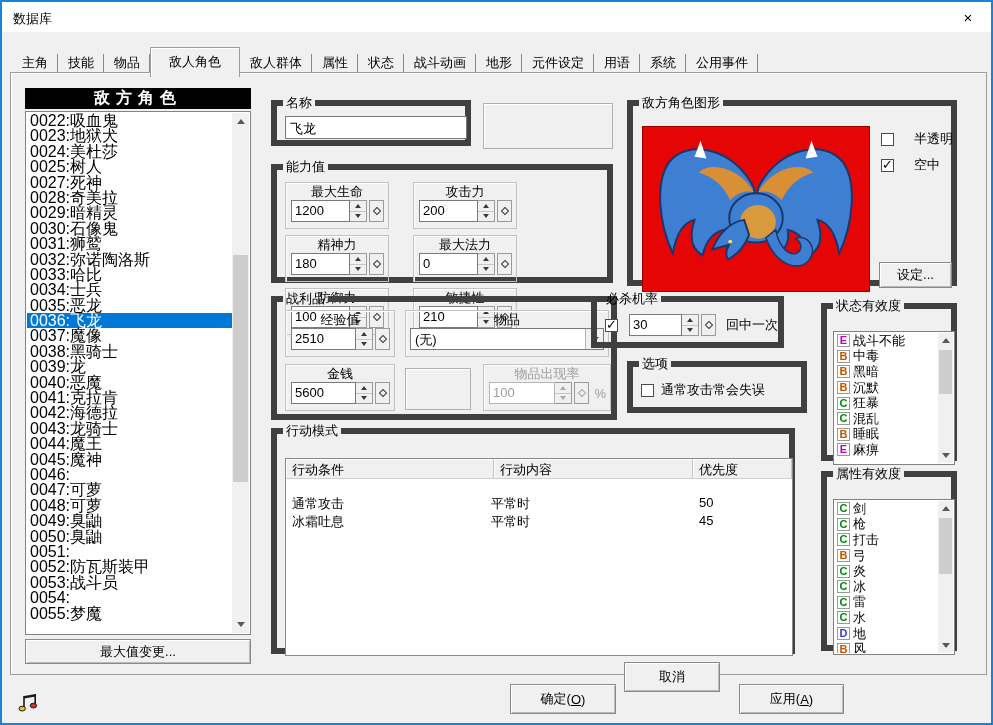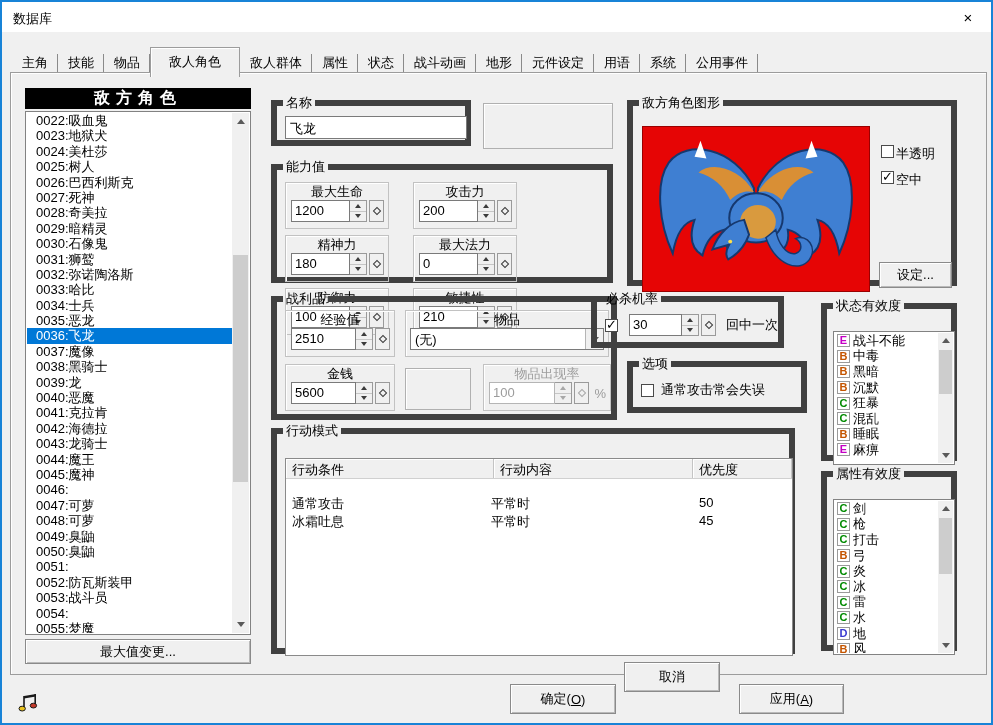--- a/index.html
+++ b/index.html
@@ -43,21 +43,21 @@
   .list-header {
     position:absolute; left:14px; top:15px; width:226px; height:21px;
     background:#000; color:#fff; font-weight:bold; font-size:16px; letter-spacing:6px;
     display:flex; align-items:center; justify-content:center;
   }
   .enemy-listbox {
     position:absolute; left:14px; top:38px; width:226px; height:524px;
     background:#fff; border:1px solid #828282;
   }
   .enemy-list { list-style:none; position:absolute; left:1px; top:1px; right:18px; bottom:1px; overflow:hidden; }
-  .enemy-list li { height:15.4px; line-height:15.4px; padding-left:9px; white-space:nowrap; font-size:13px; }
+  .enemy-list li { height:15.4px; line-height:15.4px; padding-left:3px; white-space:nowrap; font-size:16px; }
   .enemy-list li.selected { background:var(--selection,#0078d7); color:#fff; }
   
   .vscroll { position:absolute; top:1px; right:1px; bottom:1px; width:17px; background:#f0f0f0; }
   .vscroll .sb-btn { position:absolute; left:0; width:100%; height:17px; display:flex; align-items:center; justify-content:center; }
   .vscroll .sb-up { top:0; }
   .vscroll .sb-dn { bottom:0; }
   .arrow-up { width:0; height:0; border-left:4px solid transparent; border-right:4px solid transparent; border-bottom:5px solid #5a5a5a; }
   .arrow-dn { width:0; height:0; border-left:4px solid transparent; border-right:4px solid transparent; border-top:5px solid #5a5a5a; }
   .sb-thumb { position:absolute; left:1px; right:1px; background:#cdcdcd; }
   .max-btn { position:absolute; left:14px; top:566px; width:226px; height:25px; }
@@ -111,21 +111,21 @@
     position:absolute; left:8px; top:18px; width:508px; height:198px;
     background:#fff; border:1px solid #8a8a8a;
   }
   .lv-header { display:flex; height:20px; background:#f0f0f0; border-bottom:1px solid #d0d0d0; }
   .lv-header .hcell { padding:2px 6px; font-size:13px; border-right:1px solid #c4c4c4; box-shadow: inset 1px 1px 0 #fff; }
   .lv-row { display:flex; height:18px; }
   .lv-row .cell { padding:16px 6px; font-size:13px; }
   .c1 { width:199px; } .c2 { width:208px; } .c3 { flex:1; }
   
   .gfx-image { position:absolute; left:9px; top:14px; width:228px; height:166px; border:1px solid #9a0000; }
-  .chk-row { display:flex; gap:2px; position:absolute;margin-top:15px; }
+  .chk-row { display:flex; align-items:center; gap:20px; position:absolute; }
   .chk-row .chk-label { font-size:13px; white-space:nowrap; }
   .set-btn { position:absolute; left:246px; top:150px; width:73px; height:26px; }
   
   .eff-listbox { position:absolute; left:6px; top:16px; width:122px; height:0; background:#fff; border:1px solid #828282; }
   .eff-list { list-style:none; position:absolute; left:1px; top:1px; right:16px; bottom:1px; overflow:hidden; }
   .eff-list li { display:flex; align-items:center; height:15.6px; padding-left:2px; white-space:nowrap; }
   .grade-box {
     width:13px; height:13px; border:1px solid #9a9a9a; background:#fff;
     font-size:11px; font-weight:bold; line-height:11px;
     display:flex; align-items:center; justify-content:center; margin-right:3px; flex:0 0 auto;
@@ -165,21 +165,20 @@
 
   <div class="page">
 
     <div class="list-header">敌方角色</div>
     <div class="enemy-listbox">
       <ul class="enemy-list">
           <li>0022:吸血鬼</li>
           <li>0023:地狱犬</li>
           <li>0024:美杜莎</li>
           <li>0025:树人</li>
-          <li>0026:巴西利斯克</li>
           <li>0027:死神</li>
           <li>0028:奇美拉</li>
           <li>0029:暗精灵</li>
           <li>0030:石像鬼</li>
           <li>0031:狮鹫</li>
           <li>0032:弥诺陶洛斯</li>
           <li>0033:哈比</li>
           <li>0034:士兵</li>
           <li>0035:恶龙</li>
           <li class="selected">0036:飞龙</li>

